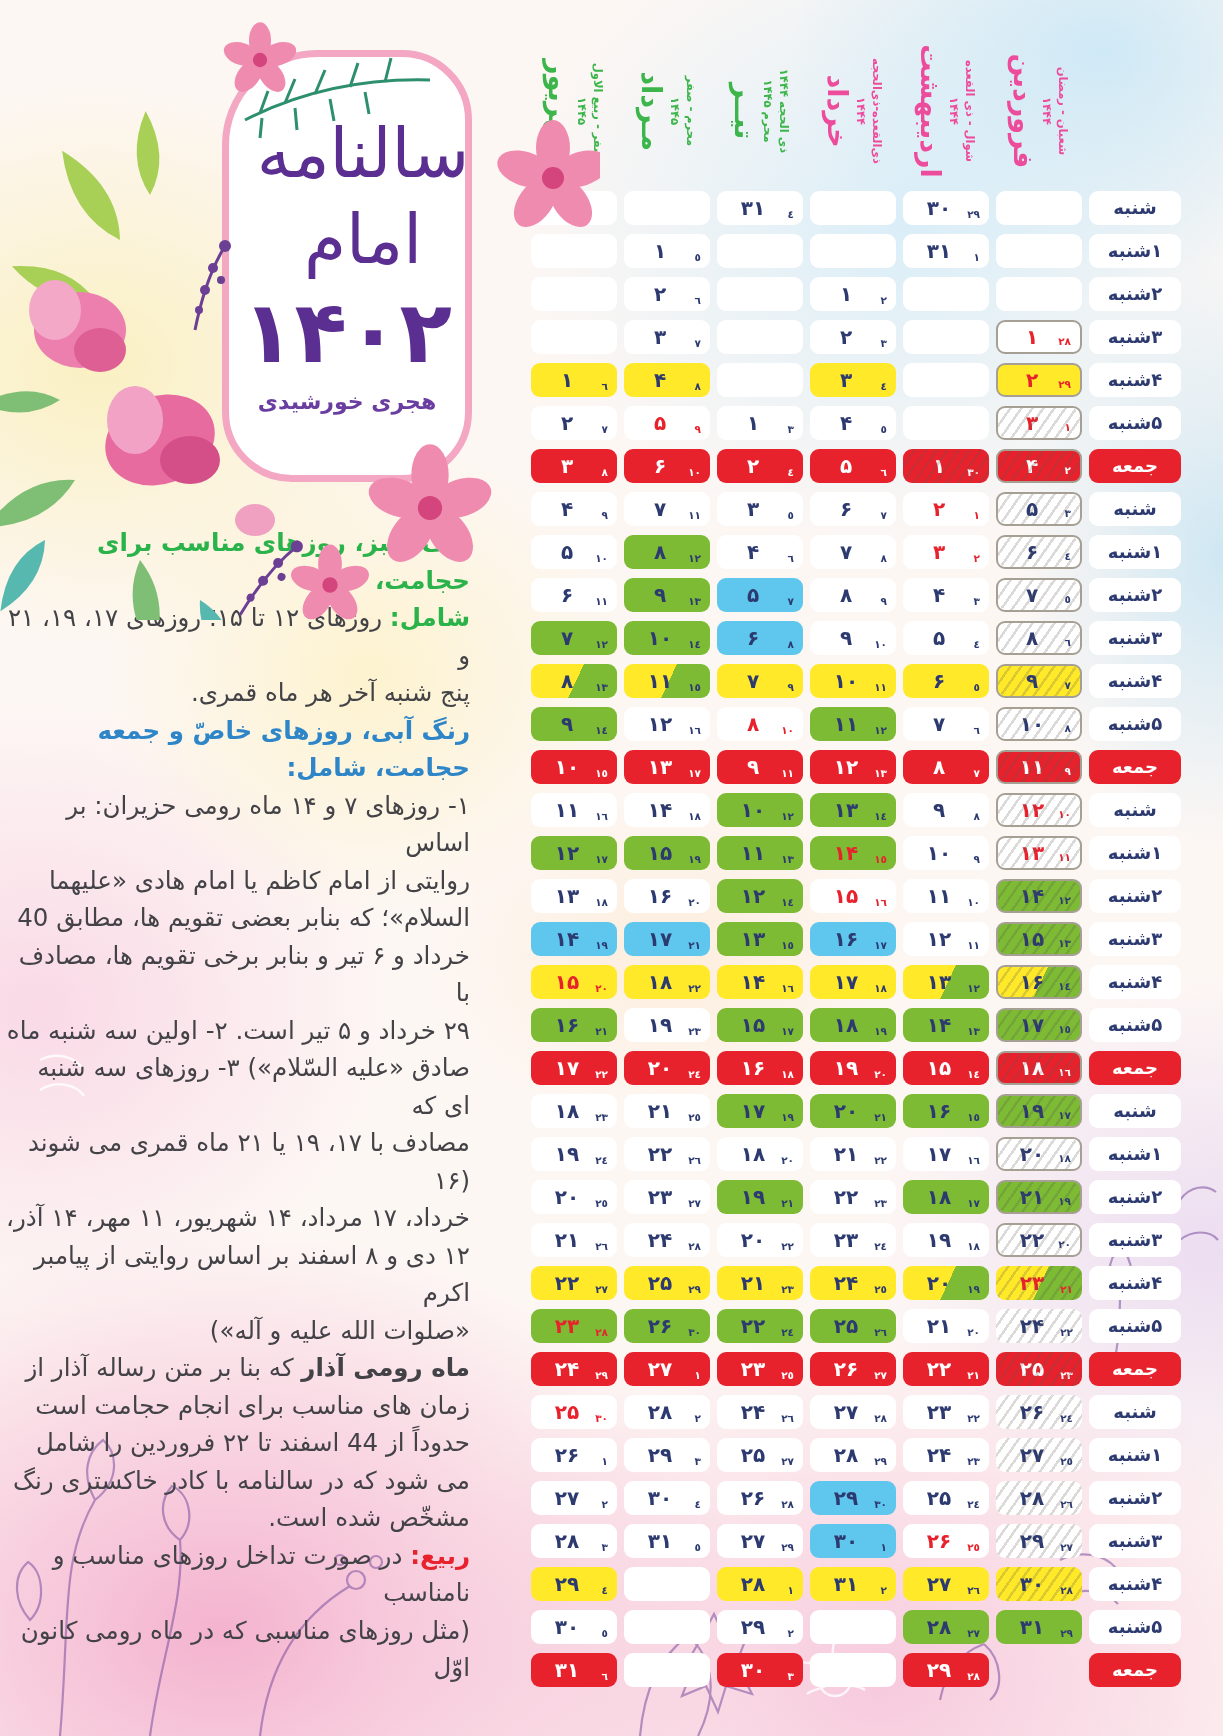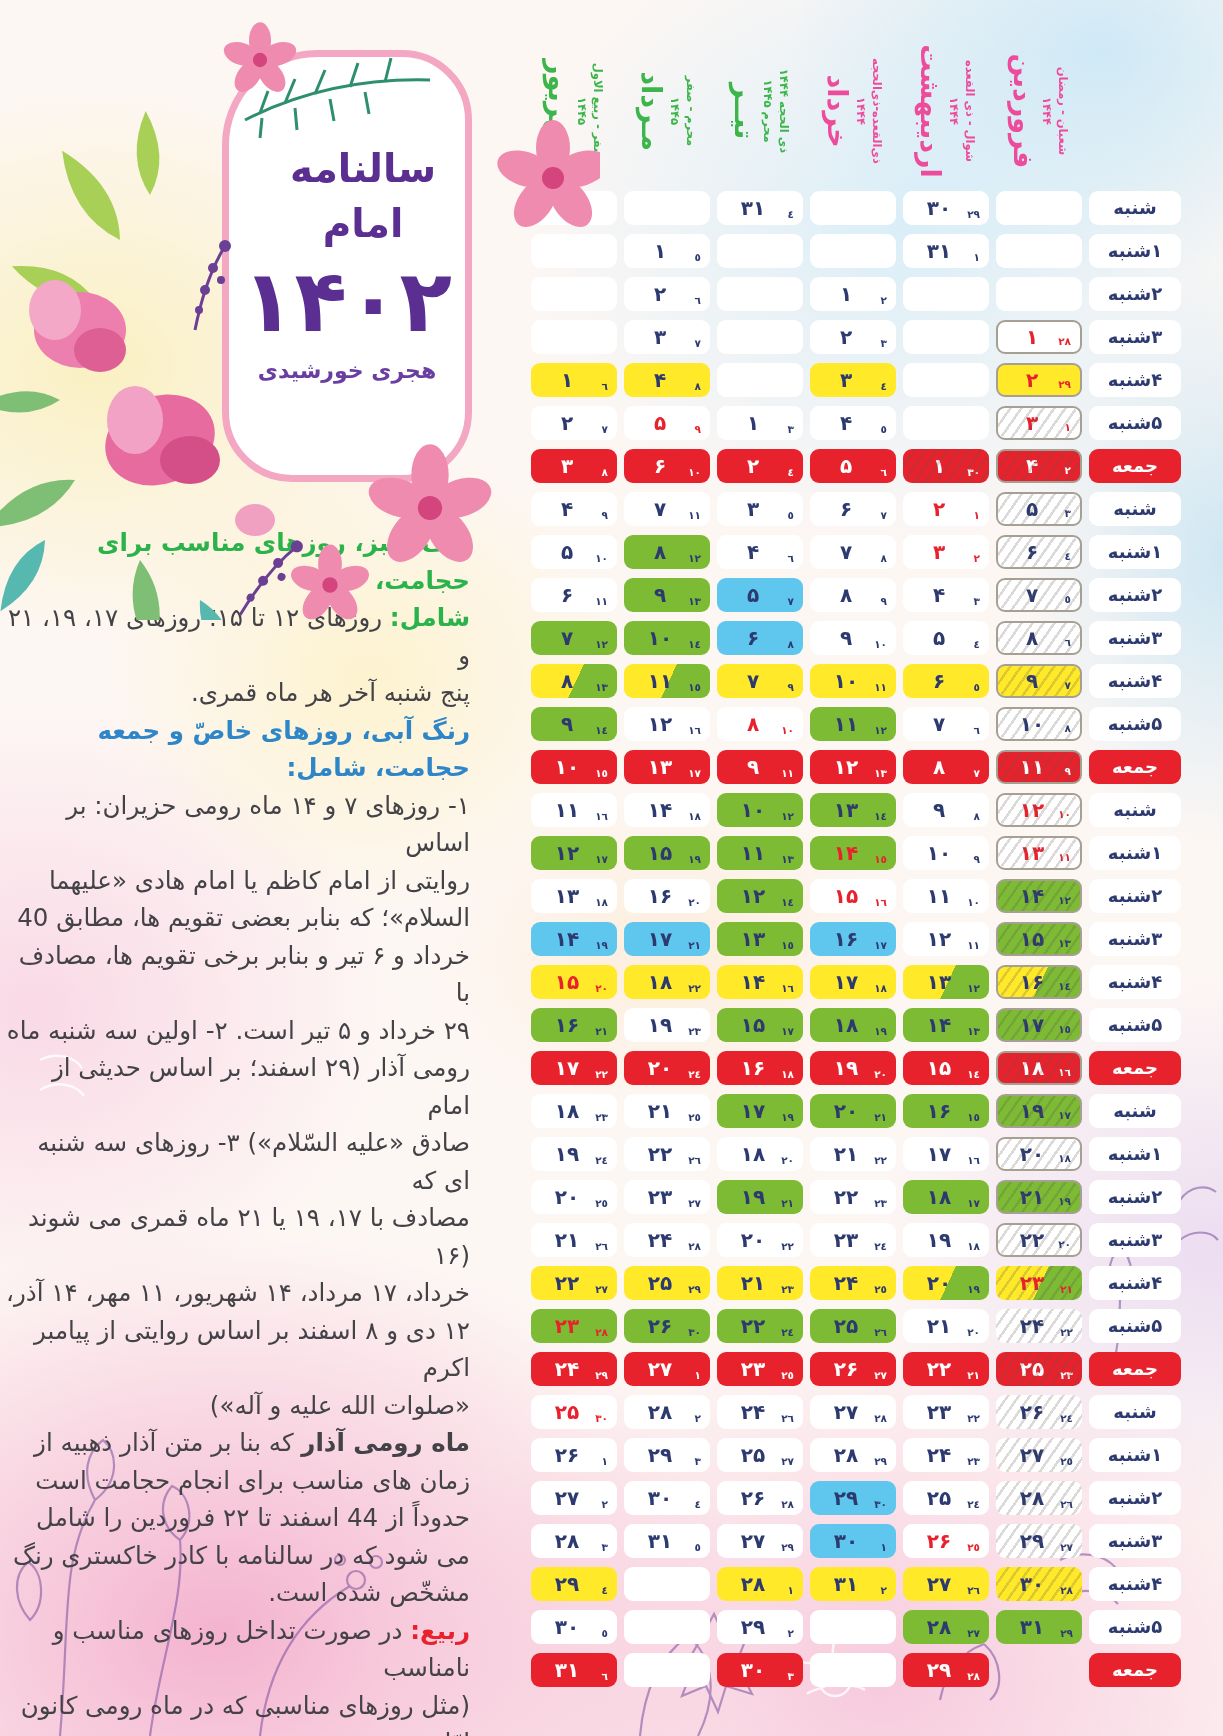--- a/index.html
+++ b/index.html
@@ -21,21 +21,21 @@
       #fdf7f4;
   }
 
   
   .title-card{
     position:absolute; left:222px; top:50px; width:250px; height:432px;
     background:#fff; border:7px solid #f3a7c3; border-radius:95px 70px 70px 70px;
     display:flex; flex-direction:column; align-items:center; justify-content:center;
     gap:14px; direction:rtl; z-index:3;
   }
-  .title-card .t1, .title-card .t2{ font-size:39px; font-weight:bold; color:#5b2e91; line-height:1.05;margin-left:32px;}
+  .title-card .t1, .title-card .t2{ font-size:68px; font-weight:normal; color:#5b2e91; line-height:1.05;margin-left:32px;}
   .title-card .t3{ font-size:86px; font-weight:bold; color:#5b2e91; line-height:1;}
   .title-card .t4{ font-size:22px; font-weight:bold; color:#6a3da0; }
 
   
   .legend{
     position:absolute; left:6px; top:524px; width:464px;
     direction:rtl; text-align:right; z-index:2;
   }
   .lg-line{ font-size:24.5px; line-height:37.5px; color:#434247; letter-spacing:0; }
   .s-k { color:#434247; }
@@ -193,27 +193,26 @@
   <div class="legend">
       <div class="lg-line"><span class="s-g">رنگ سبز، روزهای مناسب برای حجامت،</span></div>
       <div class="lg-line"><span class="s-g">شامل:</span><span class="s-k"> روزهای ۱۲ تا ۱۵؛ روزهای ۱۷، ۱۹، ۲۱ و</span></div>
       <div class="lg-line"><span class="s-k">پنج شنبه آخر هر ماه قمری.</span></div>
       <div class="lg-line"><span class="s-b">رنگ آبی، روزهای خاصّ و جمعه حجامت، شامل:</span></div>
       <div class="lg-line"><span class="s-k">۱- روزهای ۷ و ۱۴ ماه رومی حزیران: بر اساس</span></div>
       <div class="lg-line"><span class="s-k">روایتی از امام کاظم یا امام هادی «علیهما</span></div>
       <div class="lg-line"><span class="s-k">السلام»؛ که بنابر بعضی تقویم ها، مطابق 40</span></div>
       <div class="lg-line"><span class="s-k">خرداد و ۶ تیر و بنابر برخی تقویم ها، مصادف با</span></div>
       <div class="lg-line"><span class="s-k">۲۹ خرداد و ۵ تیر است. ۲- اولین سه شنبه ماه</span></div>
-      <div class="lg-line"><span class="s-k">رومی آذار (۲۹ اسفند؛ بر اساس حدیثی از امام</span></div>
       <div class="lg-line"><span class="s-k">صادق «علیه السّلام») ۳- روزهای سه شنبه ای که</span></div>
       <div class="lg-line"><span class="s-k">مصادف با ۱۷، ۱۹ یا ۲۱ ماه قمری می شوند (۱۶</span></div>
       <div class="lg-line"><span class="s-k">خرداد، ۱۷ مرداد، ۱۴ شهریور، ۱۱ مهر، ۱۴ آذر،</span></div>
       <div class="lg-line"><span class="s-k">۱۲ دی و ۸ اسفند بر اساس روایتی از پیامبر اکرم</span></div>
       <div class="lg-line"><span class="s-k">«صلوات الله علیه و آله»)</span></div>
-      <div class="lg-line"><span class="s-kb">ماه رومی آذار</span><span class="s-k"> که بنا بر متن آذار ذهبیه از</span></div>
+      <div class="lg-line"><span class="s-kb">ماه رومی آذار</span><span class="s-k"> که بنا بر متن رساله آذار از</span></div>
       <div class="lg-line"><span class="s-k">زمان های مناسب برای انجام حجامت است</span></div>
       <div class="lg-line"><span class="s-k">حدوداً از 44 اسفند تا ۲۲ فروردین را شامل</span></div>
       <div class="lg-line"><span class="s-k">می شود که در سالنامه با کادر خاکستری رنگ</span></div>
       <div class="lg-line"><span class="s-k">مشخّص شده است.</span></div>
       <div class="lg-line"><span class="s-r">ربیع:</span><span class="s-k"> در صورت تداخل روزهای مناسب و نامناسب</span></div>
       <div class="lg-line"><span class="s-k">(مثل روزهای مناسبی که در ماه رومی کانون اوّل</span></div>
     </div>
 
   <div class="calendar">
       <div class="mh pink" style="grid-area: 1 / 6;">

